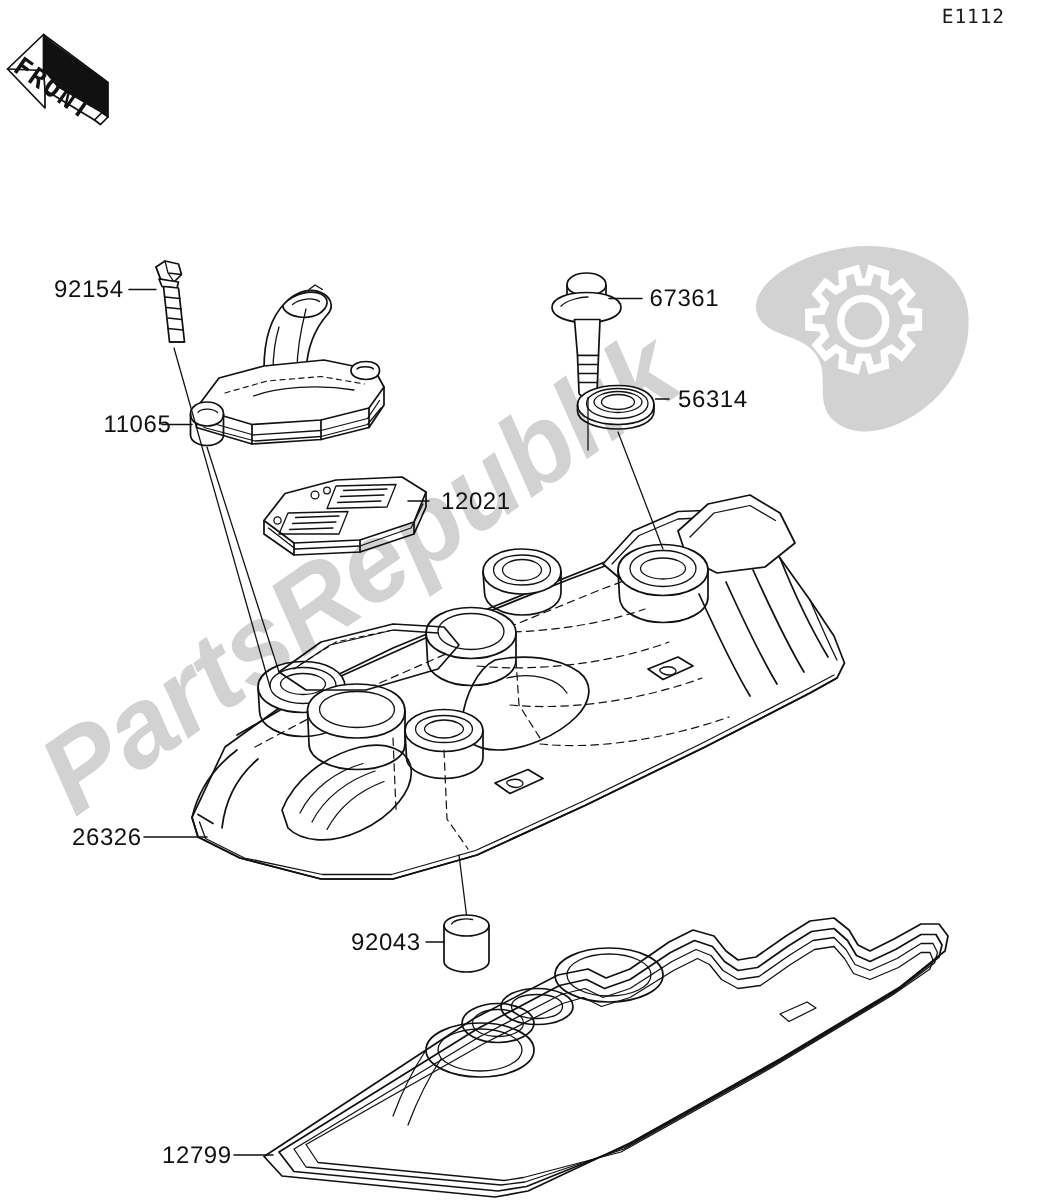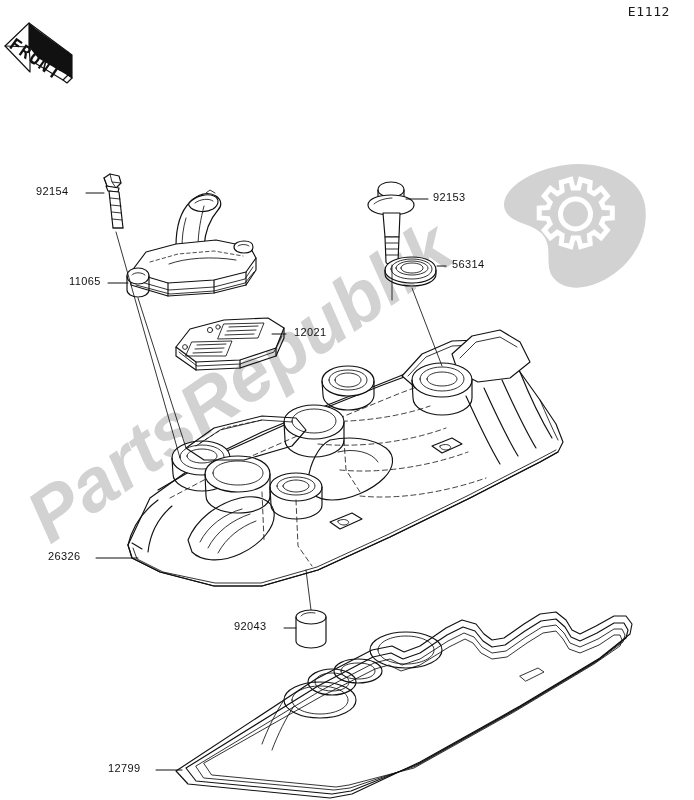--- a/index.html
+++ b/index.html
@@ -32,21 +32,21 @@
     top: 4px;
     right: 8px;
     font-size: 13px;
     letter-spacing: 0.6px;
     color: #1a1a1a;
     font-family: "DejaVu Sans Mono", monospace;
     white-space: nowrap;
   }
   .plabel {
     position: absolute;
-    font-size: 11px;
+    font-size: 16px;
     color: #111111;
     letter-spacing: 0.4px;
     white-space: nowrap;
     font-family: "Liberation Sans", sans-serif;
   }
 </style>
 </head>
 <body>
 
 <div id="page">
@@ -392,19 +392,19 @@
       <path class="leadT" d="M311,610 L306,570"></path>
 
       <path class="lead" d="M156,770 L182,770"></path>
     </g>
 
   </svg>
 
   <div class="plabel" style="left:36px; top:185px;">92154</div>
   <div class="plabel" style="left:69px; top:275px;">11065</div>
   <div class="plabel" style="left:294px; top:326px;">12021</div>
-  <div class="plabel" style="left:433px; top:191px;">92153</div>
+  <div class="plabel" style="left:433px; top:191px;">67361</div>
   <div class="plabel" style="left:452px; top:258px;">56314</div>
   <div class="plabel" style="left:48px; top:550px;">26326</div>
   <div class="plabel" style="left:234px; top:620px;text-align:center;">92043</div>
   <div class="plabel" style="left:108px; top:762px;">12799</div>
 
 </div>
 
 </body></html>

